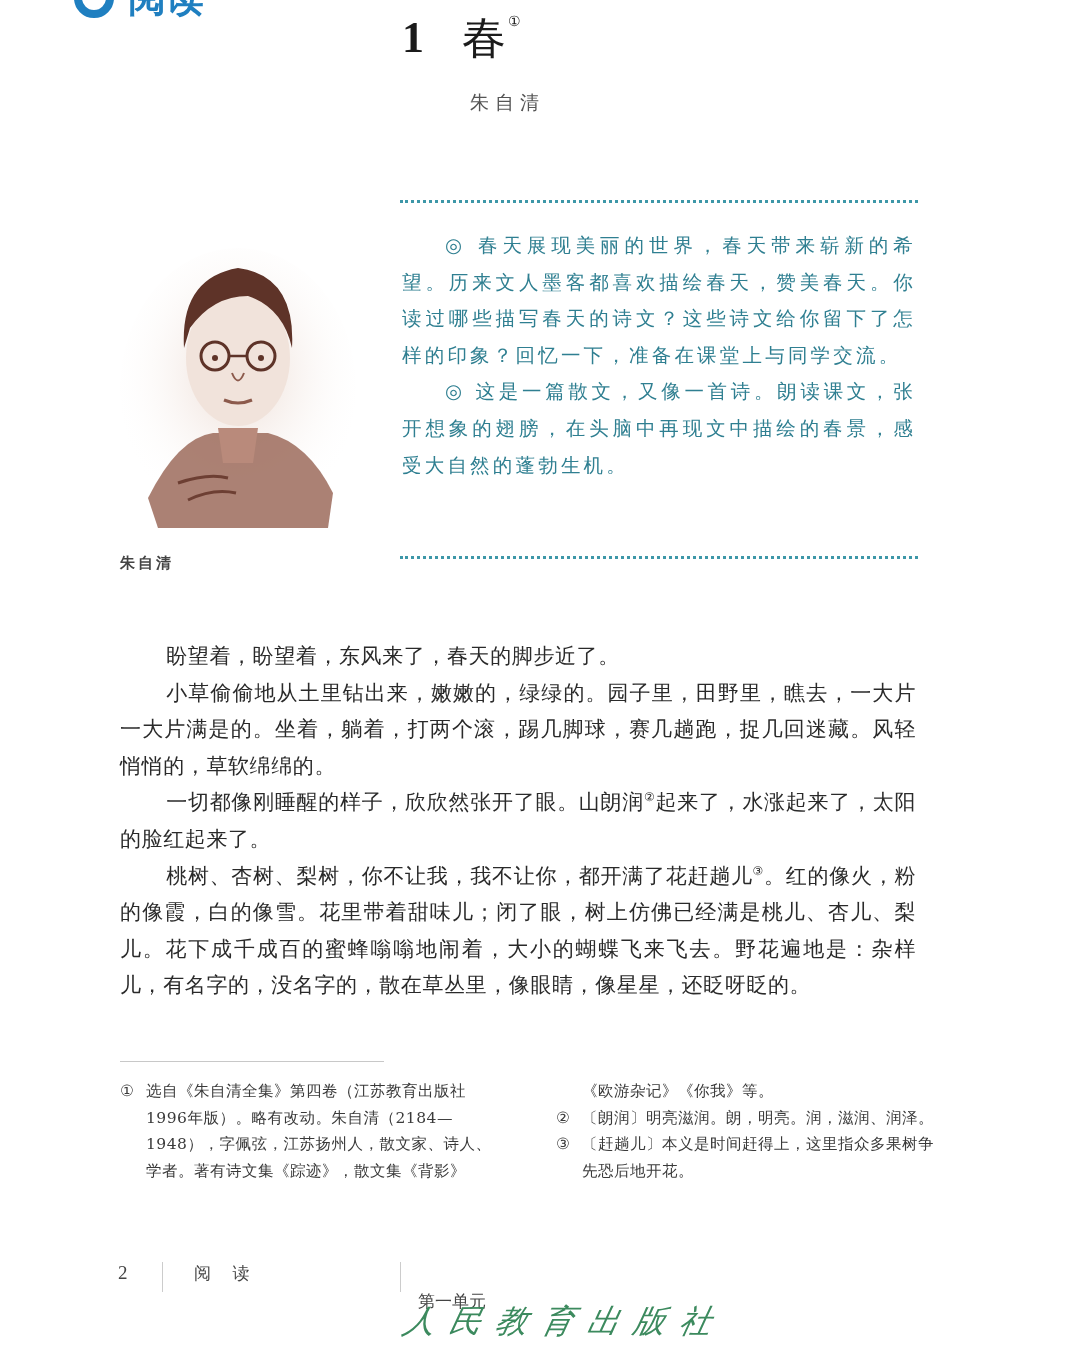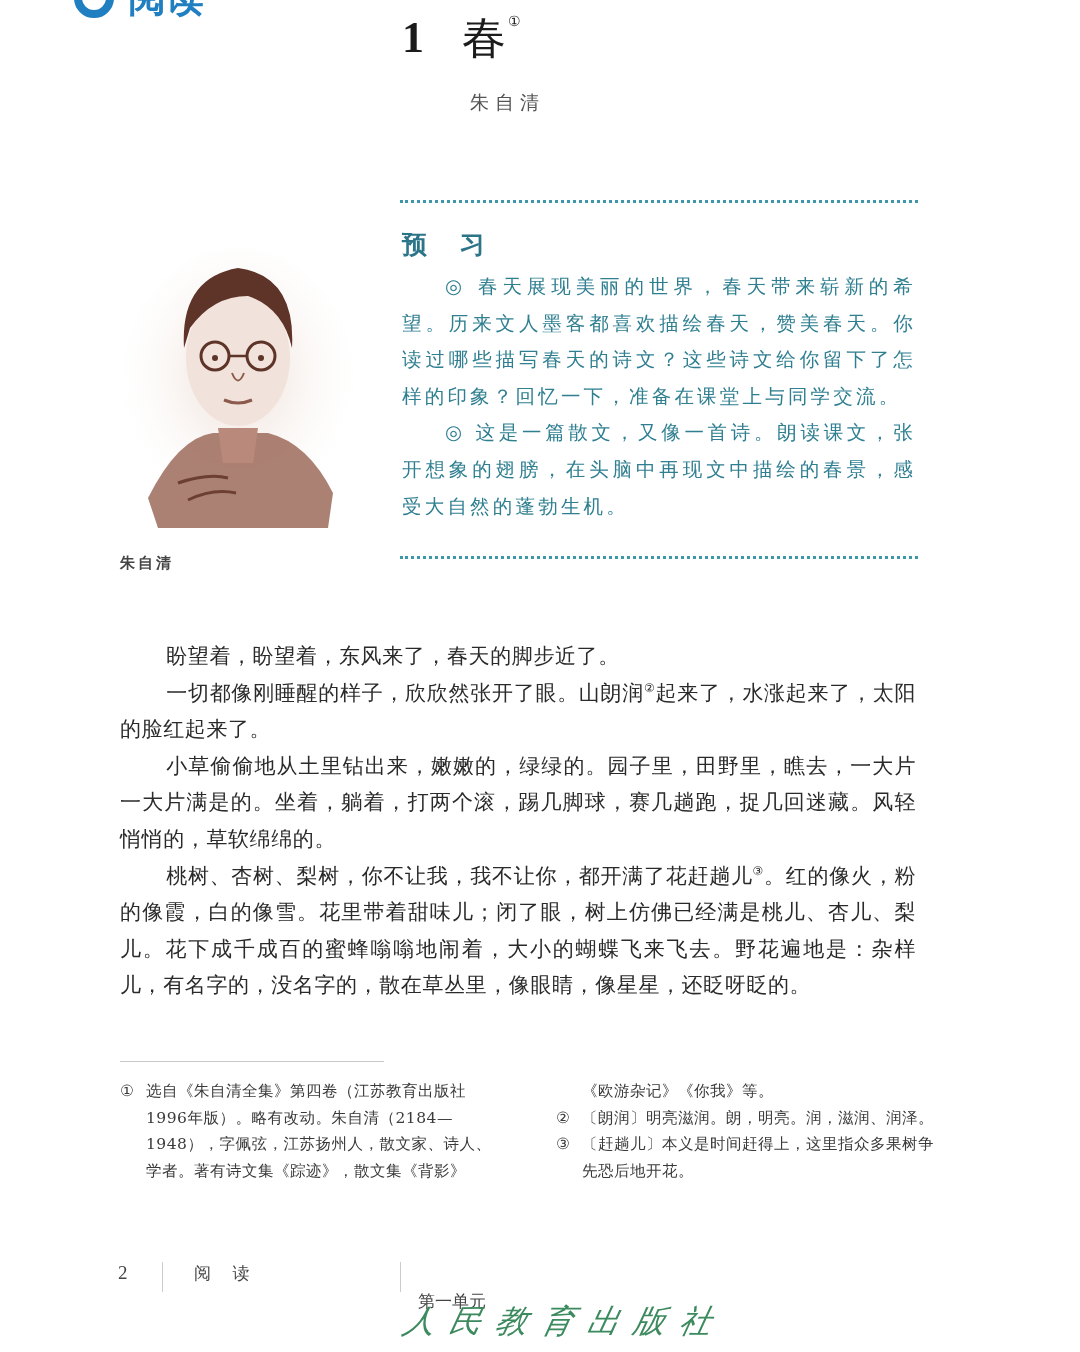--- a/index.html
+++ b/index.html
@@ -92,31 +92,30 @@
     <path d="M114 135 Q120 150 126 135" fill="none" stroke="#8c5a4c" stroke-width="2"></path>
     <path d="M106 162 Q120 168 134 162" fill="none" stroke="#8c5a4c" stroke-width="3"></path>
     <path d="M60 245 Q90 235 110 240 M70 262 Q95 250 118 255" stroke="#6d3f33" stroke-width="3" fill="none"></path>
   </svg>
 </div>
 <div class="portrait-caption">朱自清</div>
 
 <div class="dots top"></div>
 
 <div class="preview">
-  <div class="heading">预 习</div>
   <p>◎ 春天展现美丽的世界，春天带来崭新的希望。历来文人墨客都喜欢描绘春天，赞美春天。你读过哪些描写春天的诗文？这些诗文给你留下了怎样的印象？回忆一下，准备在课堂上与同学交流。</p>
   <p>◎ 这是一篇散文，又像一首诗。朗读课文，张开想象的翅膀，在头脑中再现文中描绘的春景，感受大自然的蓬勃生机。</p>
 </div>
 
 <div class="dots bottom"></div>
 
 <div class="main">
   <p>盼望着，盼望着，东风来了，春天的脚步近了。</p>
+  <p>小草偷偷地从土里钻出来，嫩嫩的，绿绿的。园子里，田野里，瞧去，一大片一大片满是的。坐着，躺着，打两个滚，踢几脚球，赛几趟跑，捉几回迷藏。风轻悄悄的，草软绵绵的。</p>
   <p><span>一切都像刚睡醒的样子，欣欣然张开了眼。山朗润</span><sup>②</sup><span>起来了，水涨起来了，太阳的脸红起来了。</span></p>
-  <p>小草偷偷地从土里钻出来，嫩嫩的，绿绿的。园子里，田野里，瞧去，一大片一大片满是的。坐着，躺着，打两个滚，踢几脚球，赛几趟跑，捉几回迷藏。风轻悄悄的，草软绵绵的。</p>
   <p><span>桃树、杏树、梨树，你不让我，我不让你，都开满了花赶趟儿</span><sup>③</sup><span>。红的像火，粉的像霞，白的像雪。花里带着甜味儿；闭了眼，树上仿佛已经满是桃儿、杏儿、梨儿。花下成千成百的蜜蜂嗡嗡地闹着，大小的蝴蝶飞来飞去。野花遍地是：杂样儿，有名字的，没名字的，散在草丛里，像眼睛，像星星，还眨呀眨的。</span></p>
 </div>
 
 <div class="fn-rule"></div>
 
 <div class="footnotes left">
   <div class="fn-item">
     <span class="mark">①</span>
     <span class="txt">选自《朱自清全集》第四卷（江苏教育出版社1996年版）。略有改动。朱自清（2184—1948），字佩弦，江苏扬州人，散文家、诗人、学者。著有诗文集《踪迹》，散文集《背影》</span>
   </div>

